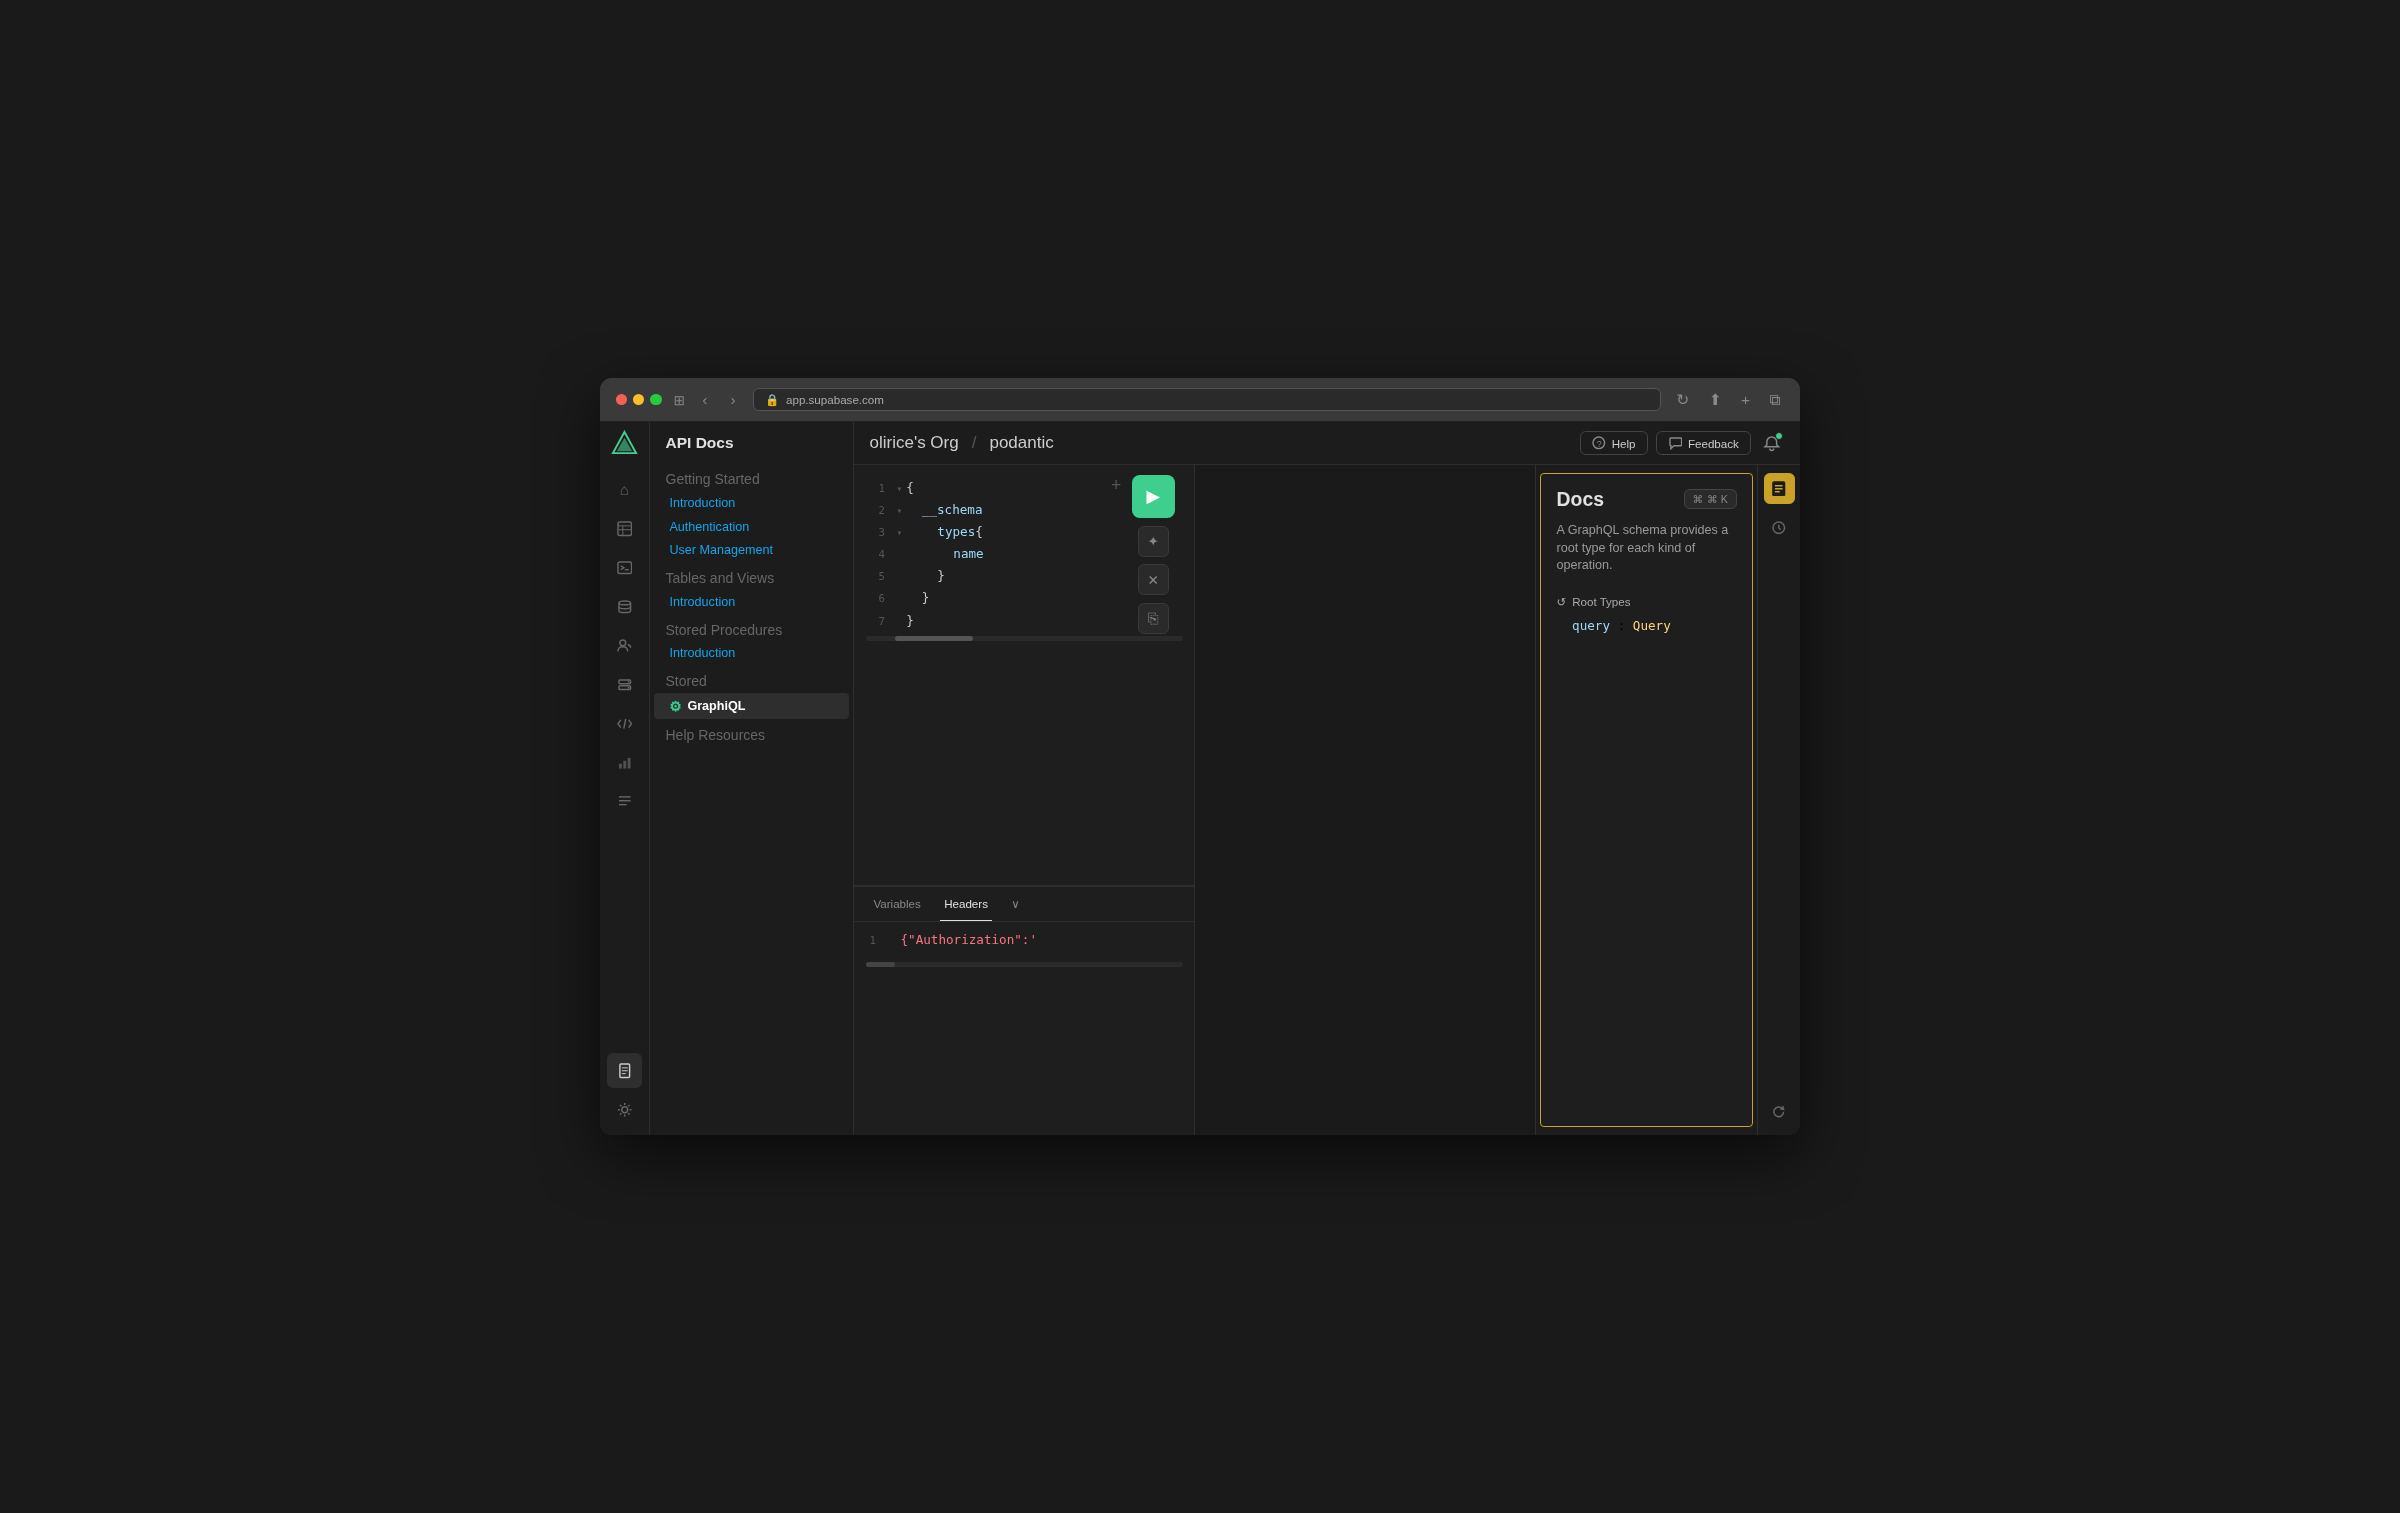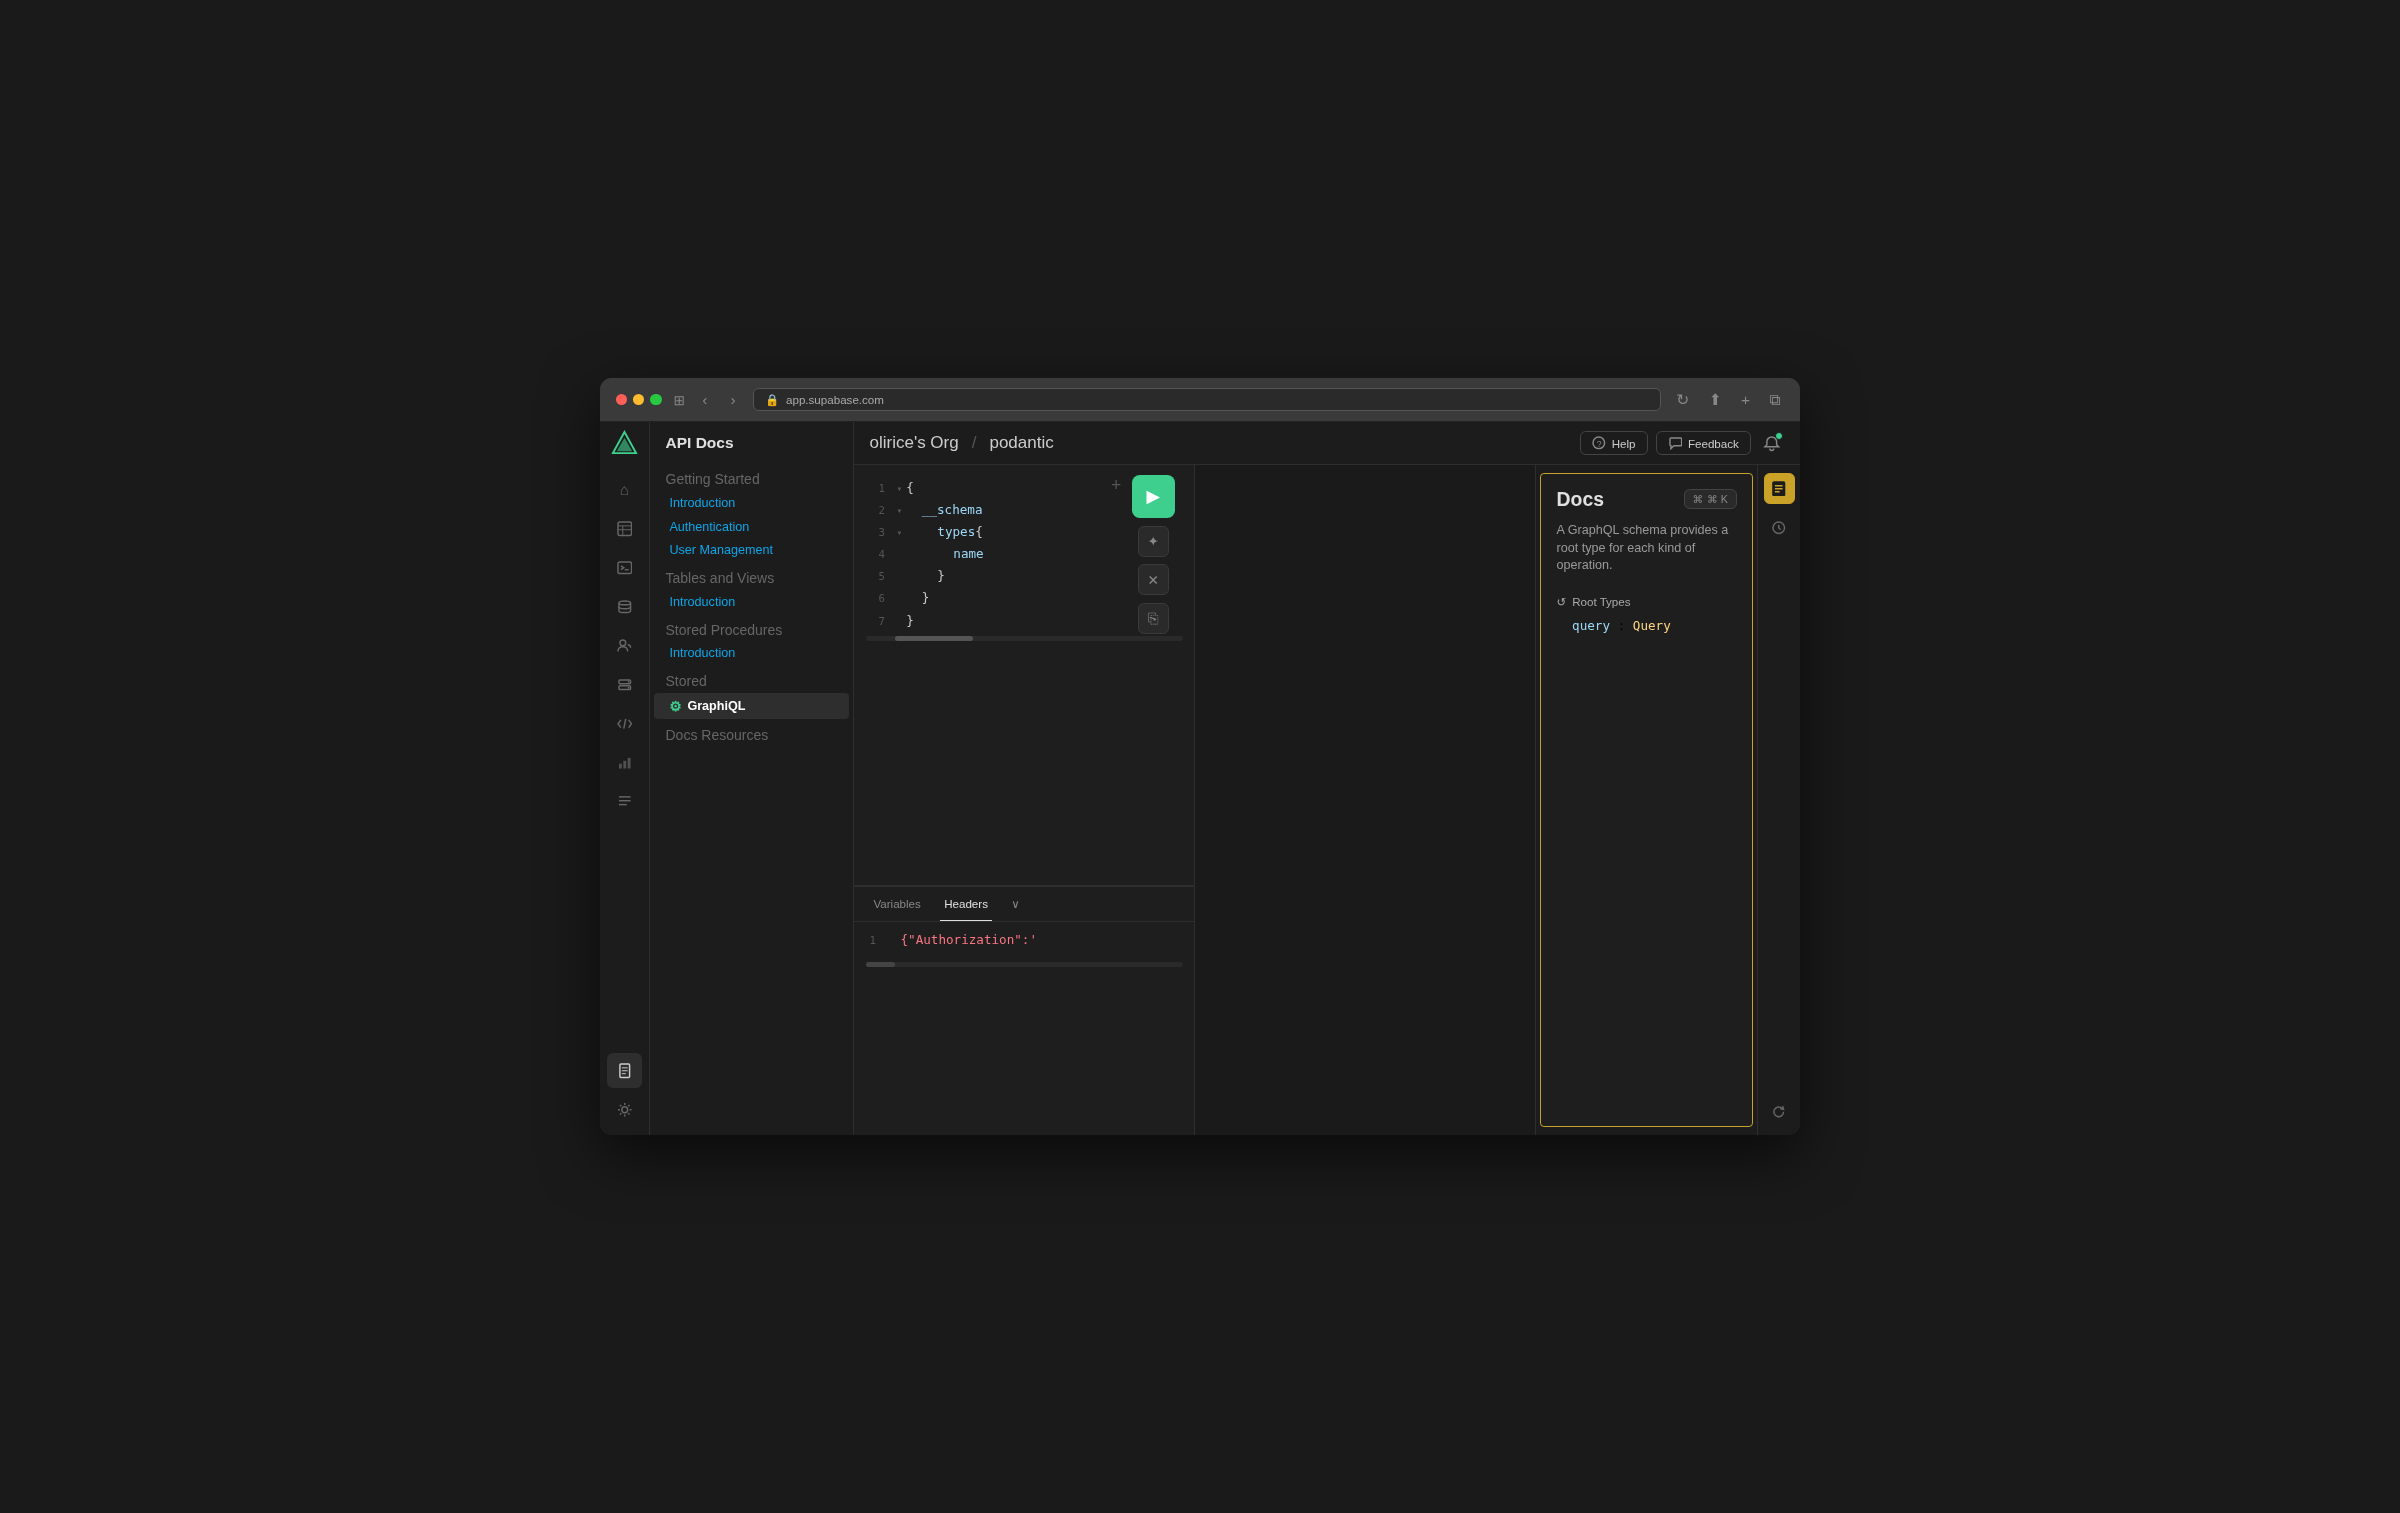--- a/index.html
+++ b/index.html
@@ -614,21 +614,21 @@
       <div class="nav-item">
         <span>Introduction</span>
       </div>
 
       <div class="nav-section-label">Stored</div>
       <div class="nav-item active">
         <span class="nav-icon">⚙</span>
         <span>GraphiQL</span>
       </div>
 
-      <div class="nav-section-label">Docs Resources</div>
+      <div class="nav-section-label">Help Resources</div>
     </div>
 
     <div class="main-area">
 
       <div class="top-bar">
         <div class="breadcrumb">
           <span>olirice's Org</span>
           <span class="sep">/</span>
           <span>podantic</span>
         </div>

